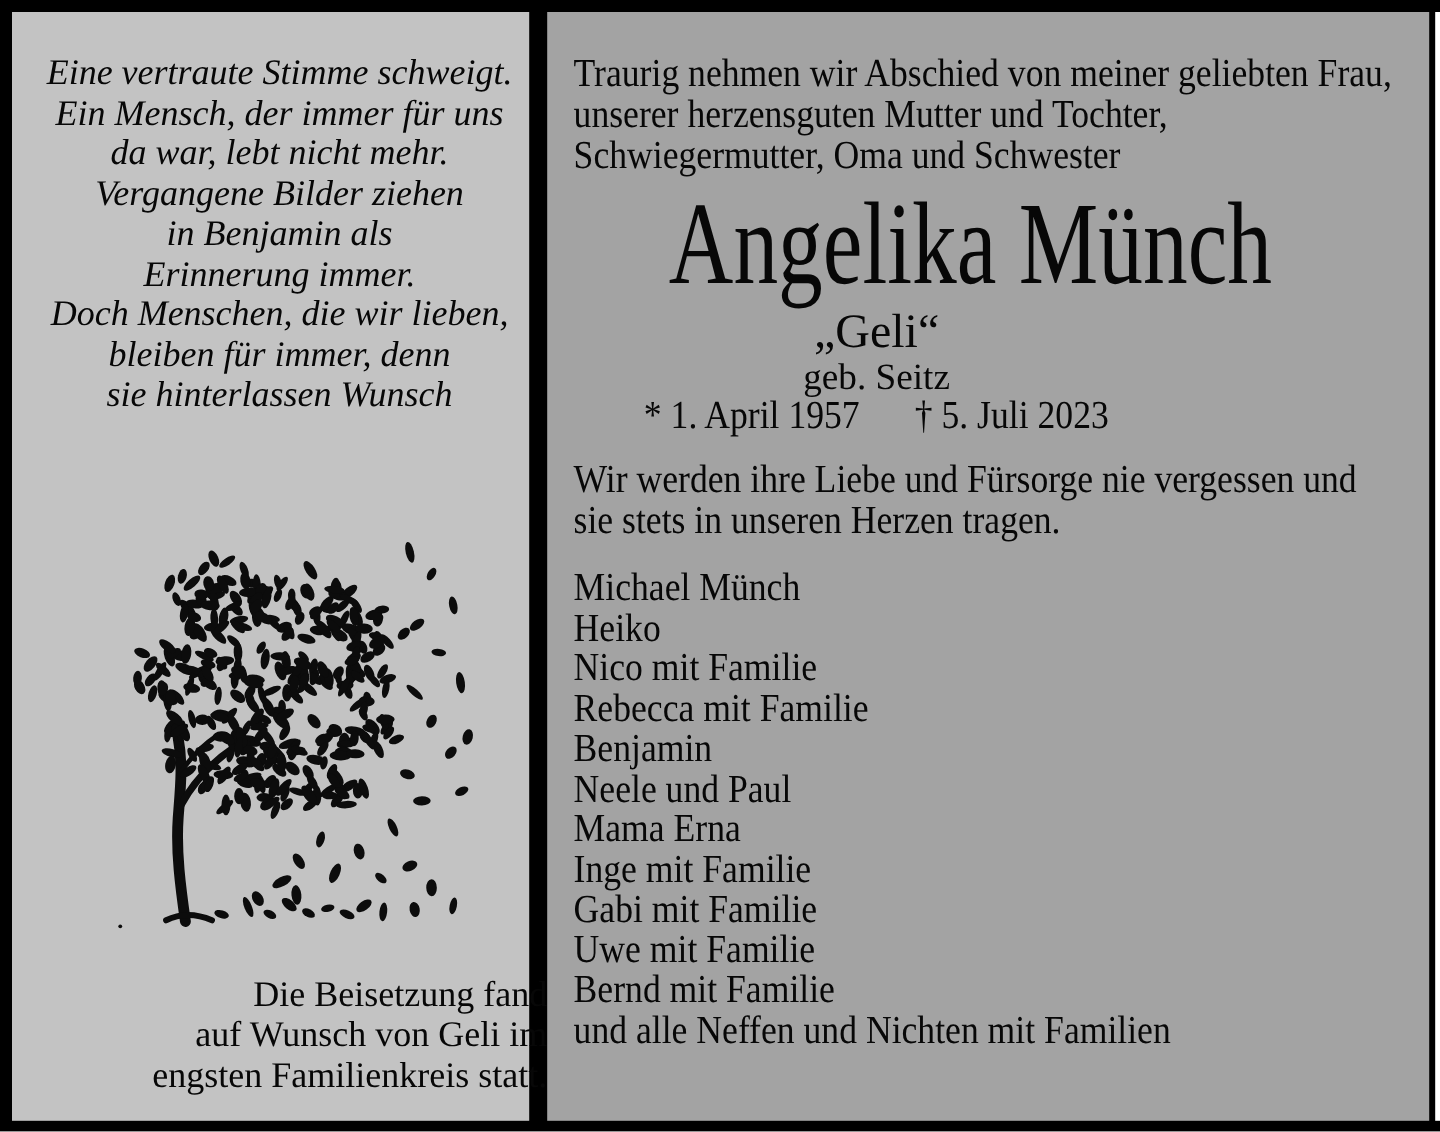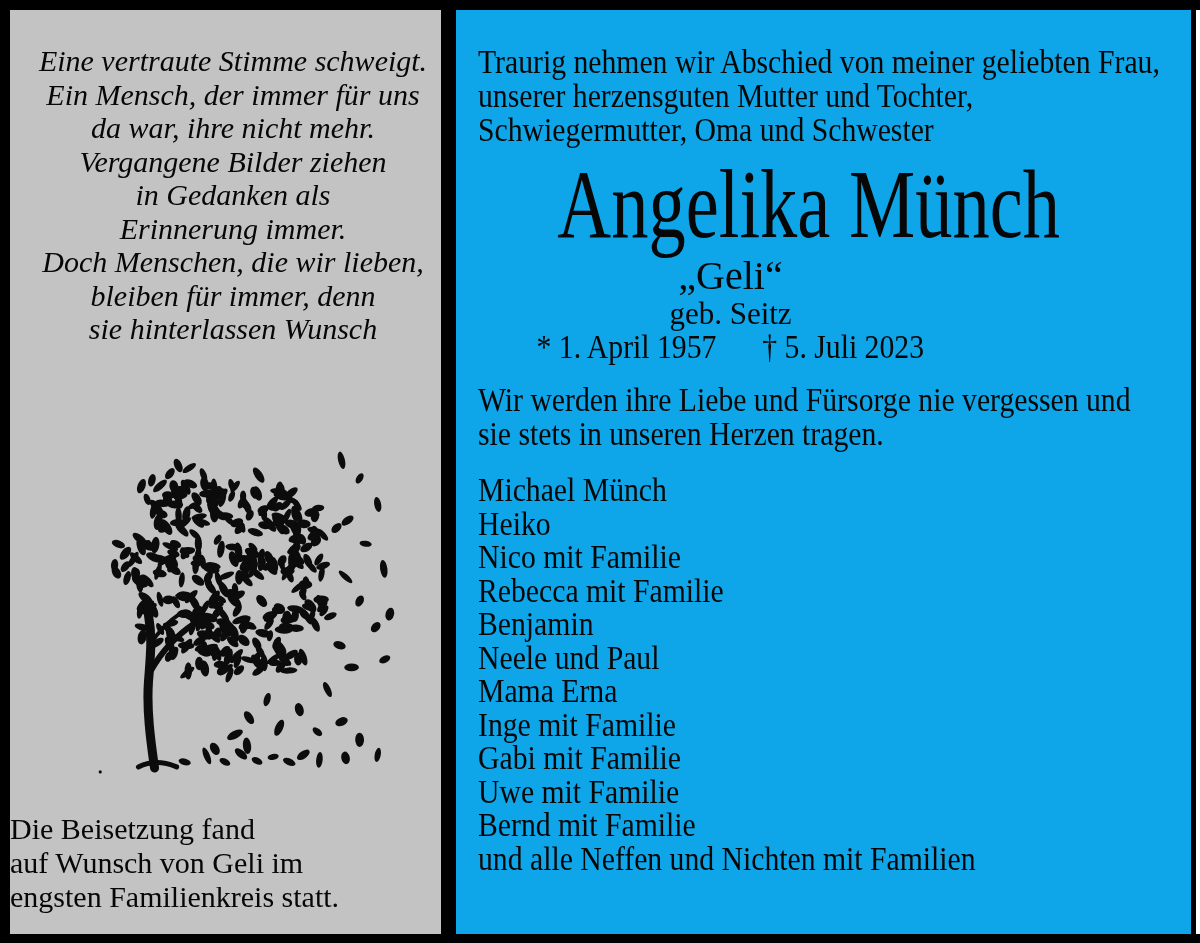--- a/index.html
+++ b/index.html
@@ -1,29 +1,29 @@
 <!DOCTYPE html>
 <html><head>
 <meta charset="utf-8">
 <style>
   html,body{margin:0;padding:0;}
   body{width:1200px;height:943px;overflow:hidden;background:#ffffff;}
   .page{position:relative;width:1200px;height:943px;background:#000000;
         font-family:"Liberation Serif","DejaVu Serif",serif;color:#070707;}
   .panel{position:absolute;top:10px;height:924px;}
   .panel-gray{left:10px;width:431px;background:#c3c3c3;}
-  .panel-white{left:456px;width:735px;background:#0ea5e9;}
+  .panel-white{left:456px;width:735px;background:#a3a3a3;}
   .right-sliver{position:absolute;top:10px;right:0;width:4px;height:924px;background:#ffffff;}
 
   
   .poem{position:absolute;left:0;top:34px;width:446px;text-align:center;
         font-style:italic;font-size:30px;line-height:33.5px;white-space:nowrap;}
   .tree{position:absolute;left:78px;top:398px;width:312px;height:372px;}
   .tree svg{width:100%;height:100%;display:block;}
-  .burial{position:absolute;left:0;top:802px;width:446px;text-align:left;
+  .burial{position:absolute;left:0;top:802px;width:446px;text-align:right;
           font-size:30px;line-height:34px;white-space:nowrap;}
 
   
   .intro{position:absolute;left:22px;top:35px;font-size:33px;line-height:34px;white-space:nowrap;}
   .sql{display:inline-block;transform:scaleX(0.9);transform-origin:0 50%;white-space:nowrap;}
   .namecol{position:absolute;left:22px;width:505px;text-align:center;white-space:nowrap;}
   .deceased-name{top:145px;font-size:98px;line-height:98px;}
   .sqn{display:inline-block;transform:scaleX(0.76);transform-origin:50% 50%;}
   .nickname{top:246px;font-size:40px;line-height:40px;}
   .maiden{top:288px;font-size:31px;line-height:31px;}
@@ -37,23 +37,23 @@
 </head>
 <body>
 
 <div class="page">
 
   <div class="panel panel-gray">
 
     <div class="poem">
       <span class="line">Eine vertraute Stimme schweigt.</span>
       <span class="line">Ein Mensch, der immer für uns</span>
-      <span class="line">da war, ihre nicht mehr.</span>
+      <span class="line">da war, lebt nicht mehr.</span>
       <span class="line">Vergangene Bilder ziehen</span>
-      <span class="line">in Gedanken als</span>
+      <span class="line">in Benjamin als</span>
       <span class="line">Erinnerung immer.</span>
       <span class="line">Doch Menschen, die wir lieben,</span>
       <span class="line">bleiben für immer, denn</span>
       <span class="line">sie hinterlassen Wunsch</span>
     </div>
 
     <div class="tree">
       <svg id="treeSvg" viewBox="0 0 310 370" xmlns="http://www.w3.org/2000/svg">
         <g stroke="#0c0c0c" fill="none" stroke-linecap="round">
           <path d="M66 358 C62 330 58 300 60 272 C62 246 64 228 60 206" stroke-width="9"></path>

